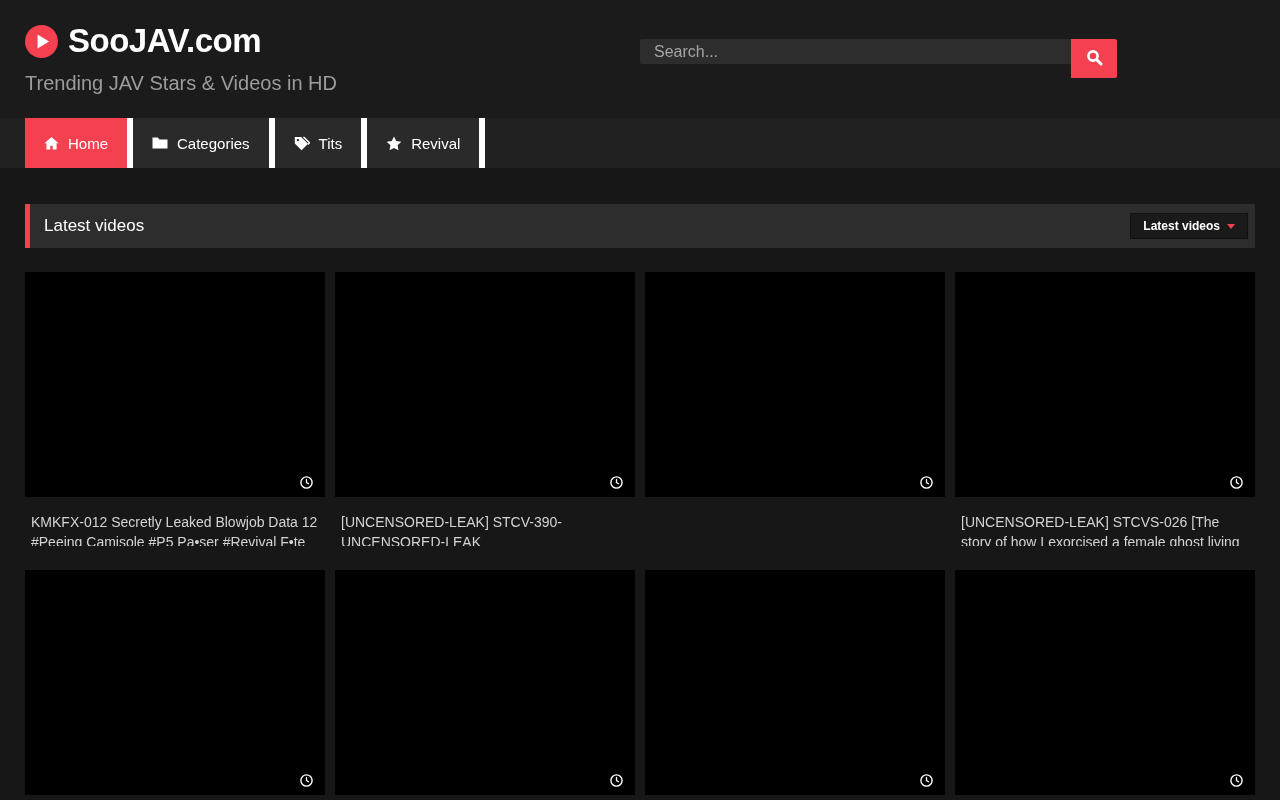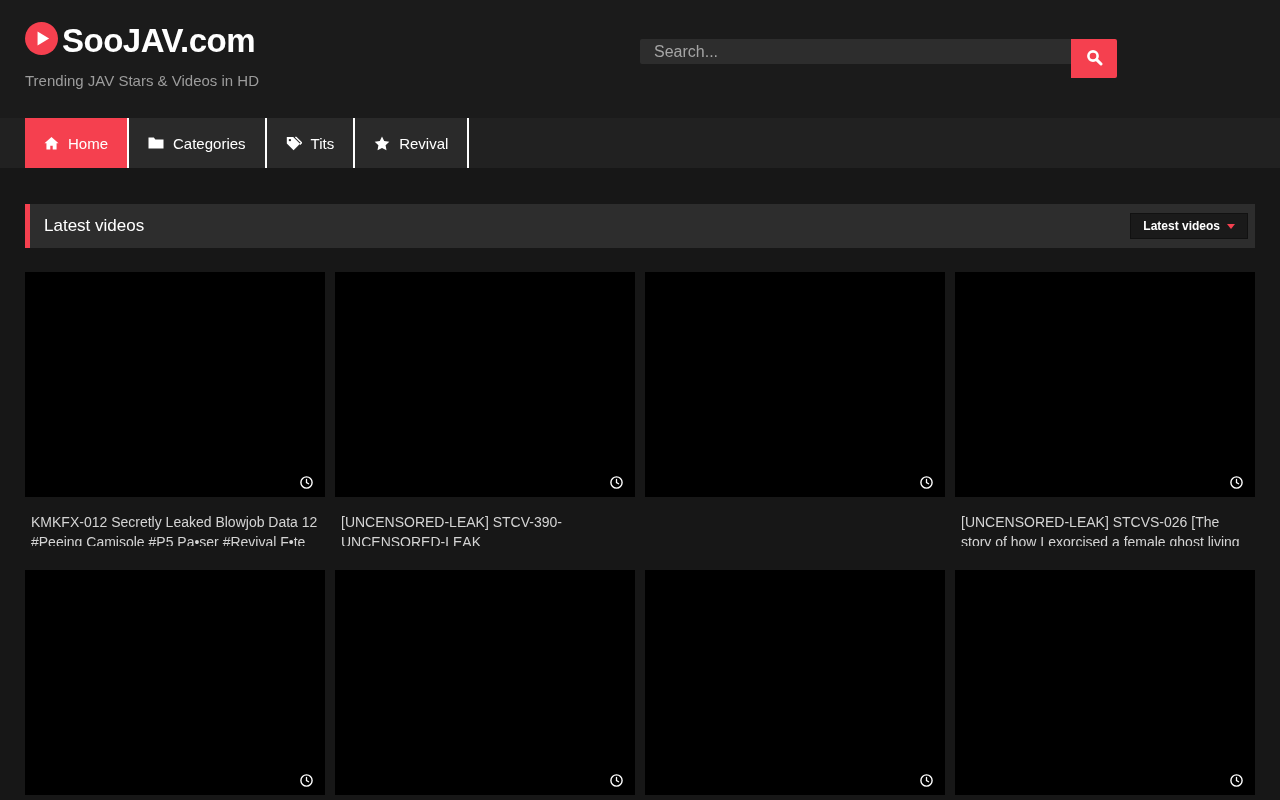--- a/index.html
+++ b/index.html
@@ -5,42 +5,42 @@
   * { margin:0; padding:0; box-sizing:border-box; }
   html,body { width:1280px; height:800px; overflow:hidden; }
   body {
     background:#171717;
     font-family:"Liberation Sans", sans-serif;
     color:#fff;
   }
 
   
   .header { position:relative; height:118px; background:#1b1b1b; }
-  .logo { position:absolute; left:25px; top:22px; display:flex; align-items:flex-start; gap:4px; cursor:pointer; }
+  .logo { position:absolute; left:25px; top:22px; display:flex; align-items:center; gap:10px; cursor:pointer; }
   .logo-icon { width:33px; height:33px; display:block; }
   .logo-text { font-size:33px; font-weight:700; color:#fff; letter-spacing:-0.5px; }
-  .tagline { position:absolute; left:25px; top:72px; font-size:15px; color:#9c9c9c; }
+  .tagline { position:absolute; left:25px; top:72px; font-size:20px; color:#9c9c9c; }
 
   .search-box { position:absolute; left:640px; top:39px; display:flex; }
   .search-input {
     width:431px; height:25px; background:#2d2d2d; border:none; outline:none;
     color:#d0d0d0; font-size:16px; padding:0 14px; font-family:"Liberation Sans", sans-serif;
     border-radius:2px 0 0 2px;
   }
   .search-input::placeholder { color:#a5a5a5; }
   .search-btn {
     width:46px; height:39px; background:#f5404f; border:none; cursor:pointer;
     display:flex; align-items:center; justify-content:center; border-radius:0 2px 2px 0;
   }
 
   
   .navbar { height:50px; background:#212121; display:flex; padding-left:25px; }
   .nav-item {
     display:inline-flex; align-items:center; gap:9px; padding:16px 19px;
-    background:#2a2a2a; border-right:2px solid #ffffff; color:#fff; font-size:15px;
+    background:#2a2a2a; border-right:6px solid #ffffff; color:#fff; font-size:15px;
     cursor:pointer; white-space:nowrap;
   }
   .nav-item.active { background:#f5404f; }
   .nav-item svg { display:block; }
 
   
   .section-header {
     margin:36px 25px 0 25px; height:44px; background:#2d2d2d;
     border-left:5px solid #f5404f; display:flex; align-items:center;
   }

